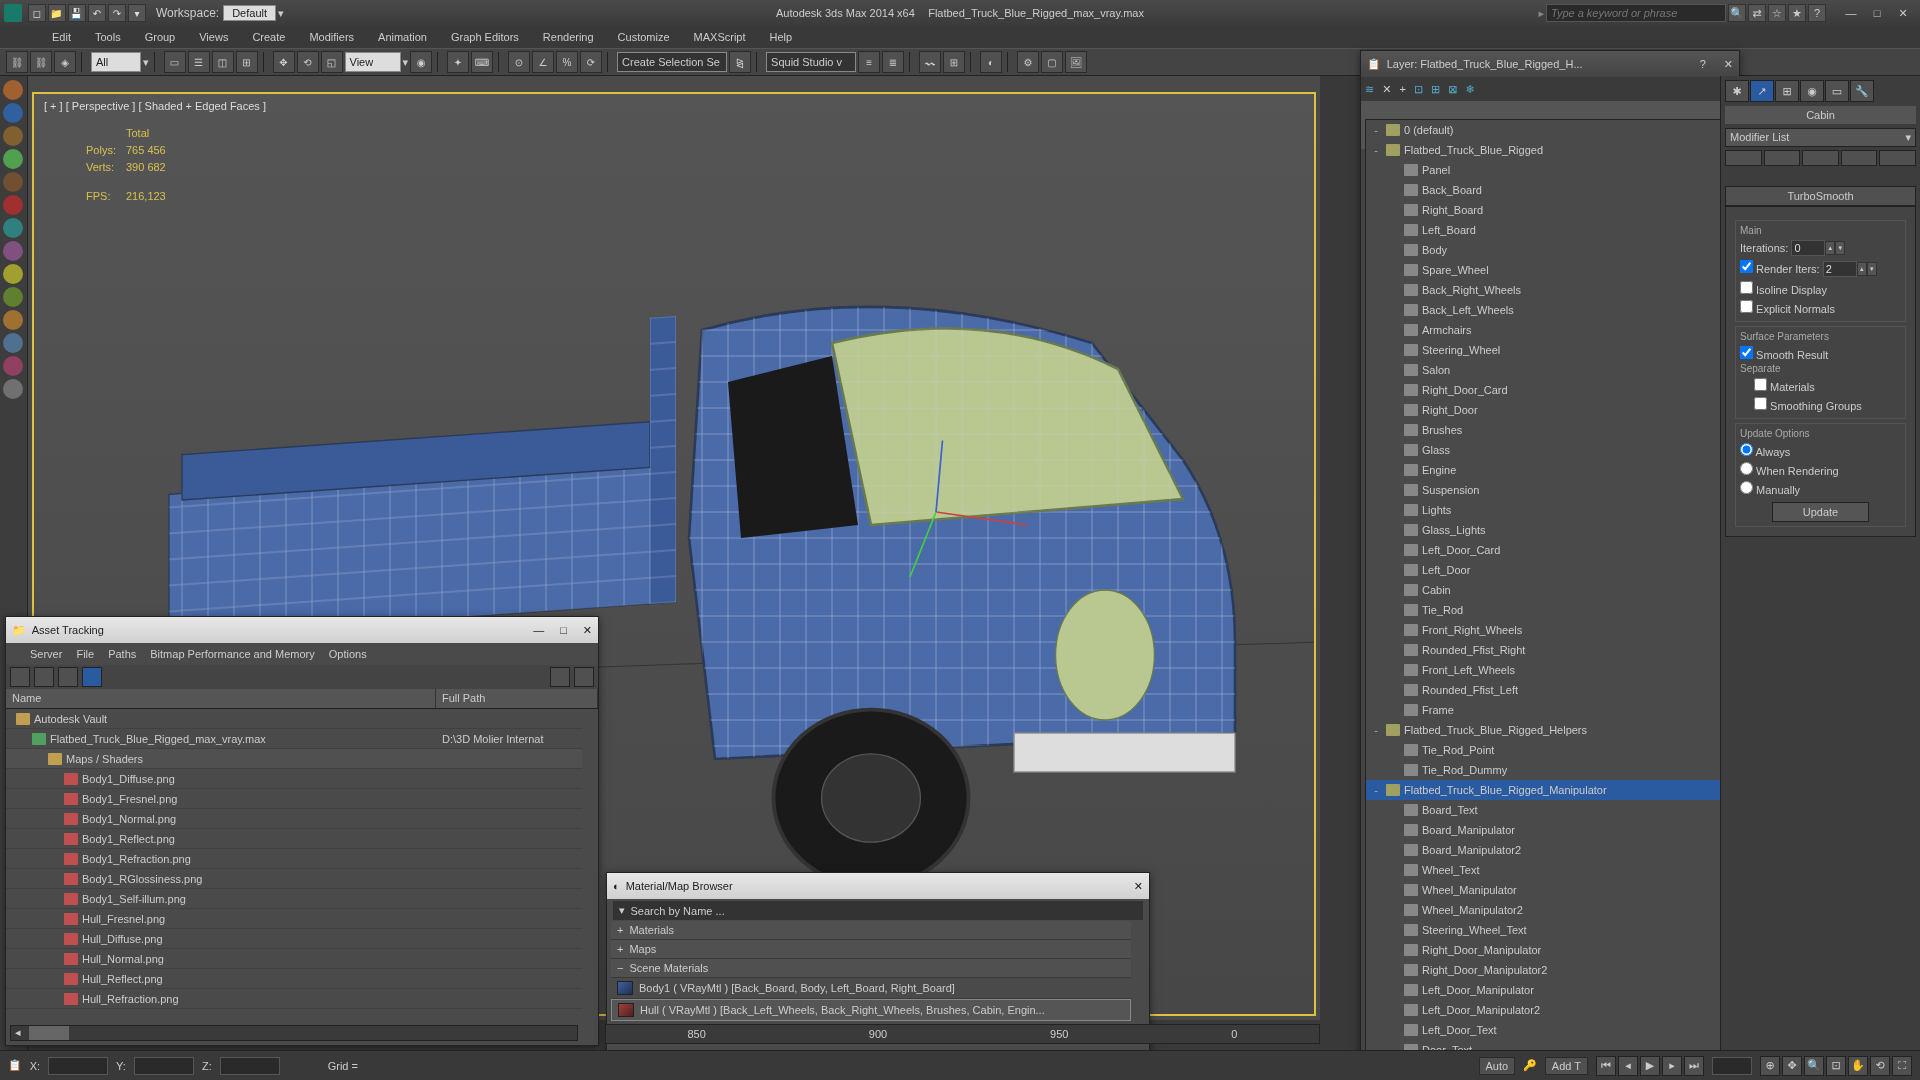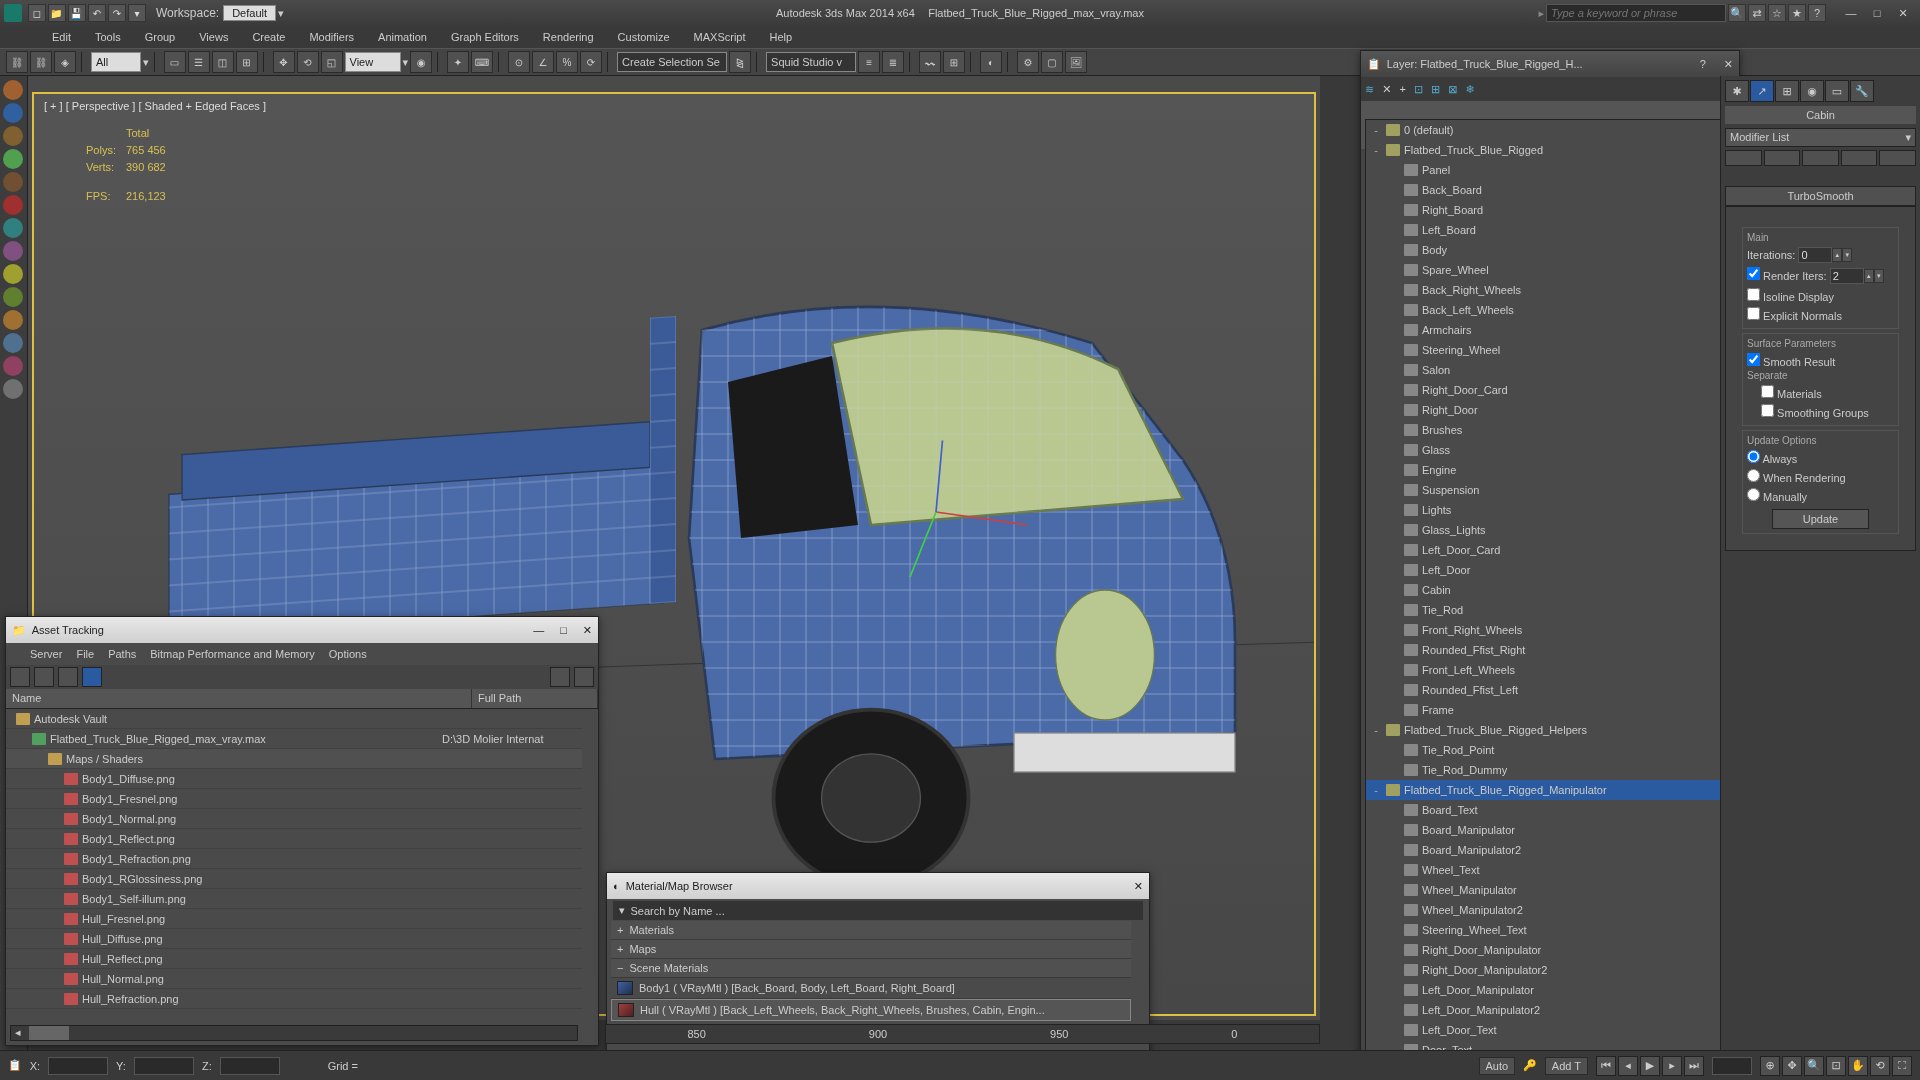--- a/index.html
+++ b/index.html
@@ -49,21 +49,21 @@
 .rtabs { display:flex; gap:1px; margin-bottom:4px; }
 .rtab { width:24px; height:22px; background:#505050; border:1px solid #222; display:flex; align-items:center; justify-content:center; }
 .rtab.act { background:#2a5aa0; }
 .objname { background:#555; padding:3px 5px; margin-bottom:4px; text-align:center; }
 .modcombo { background:#555; border:1px solid #222; padding:2px 4px; margin-bottom:3px; display:flex; justify-content:space-between; }
 .modlist { background:#333; border:1px solid #222; height:86px; padding:2px; }
 .moditem { padding:1px 2px; font-style:italic; }
 .modbar { display:flex; gap:2px; margin-top:3px; }
 .modbar div { flex:1; height:16px; background:#505050; border:1px solid #222; }
 .rollhdr { background:#505050; border:1px solid #222; padding:3px; text-align:center; margin-top:20px; }
-.rollbody { background:#444; border:1px solid #222; padding:16px; font-size:10px; }
+.rollbody { background:#444; border:1px solid #222; padding:9px; font-size:10px; }
 .rollbody label { display:block; padding:2px 0; }
 .spin { display:inline-flex; align-items:center; }
 .spin input { width:34px; background:#333; border:1px solid #555; color:#ddd; padding:1px 2px; }
 .spin .sp { width:10px; height:14px; background:#555; border:1px solid #333; font-size:7px; display:flex; align-items:center; justify-content:center; }
 .grp { border:1px solid #555; margin-top:4px; padding:4px; }
 .grp .gh { font-size:10px; color:#aaa; margin-bottom:2px; }
 .updbtn { background:#555; border:1px solid #222; padding:3px 30px; margin:4px auto 0; display:block; }
 
 
 .layerdlg { position:absolute; top:50px; left:1360px; width:380px; height:1030px; background:#444; border:1px solid #222; box-shadow:0 2px 8px rgba(0,0,0,.5); }
@@ -693,21 +693,21 @@
   <div class="assettool">
     <div class="tb"></div>
     <div class="tb"></div>
     <div class="tb"></div>
     <div class="tb" style="background:#2a5aa0"></div>
     <div style="flex:1"></div>
     <div class="tb"></div>
     <div class="tb"></div>
   </div>
   <div class="assethead">
-    <div style="width:466px">Name</div>
+    <div style="width:430px">Name</div>
     <div style="flex:1">Full Path</div>
   </div>
   <div class="assetbody" id="assetbody">
       <div class="arow">
         <div class="c1">
           <span style="width:0px;display:inline-block"></span>
           <span class="aicon fold"></span>
           <span>Autodesk Vault</span>
         </div>
         <div class="c2"></div>
@@ -797,29 +797,29 @@
           <span style="width:48px;display:inline-block"></span>
           <span class="aicon img"></span>
           <span>Hull_Diffuse.png</span>
         </div>
         <div class="c2"></div>
       </div>
       <div class="arow">
         <div class="c1">
           <span style="width:48px;display:inline-block"></span>
           <span class="aicon img"></span>
+          <span>Hull_Normal.png</span>
+        </div>
+        <div class="c2"></div>
+      </div>
+      <div class="arow">
+        <div class="c1">
+          <span style="width:48px;display:inline-block"></span>
+          <span class="aicon img"></span>
           <span>Hull_Reflect.png</span>
-        </div>
-        <div class="c2"></div>
-      </div>
-      <div class="arow">
-        <div class="c1">
-          <span style="width:48px;display:inline-block"></span>
-          <span class="aicon img"></span>
-          <span>Hull_Normal.png</span>
         </div>
         <div class="c2"></div>
       </div>
       <div class="arow">
         <div class="c1">
           <span style="width:48px;display:inline-block"></span>
           <span class="aicon img"></span>
           <span>Hull_Refraction.png</span>
         </div>
         <div class="c2"></div>

